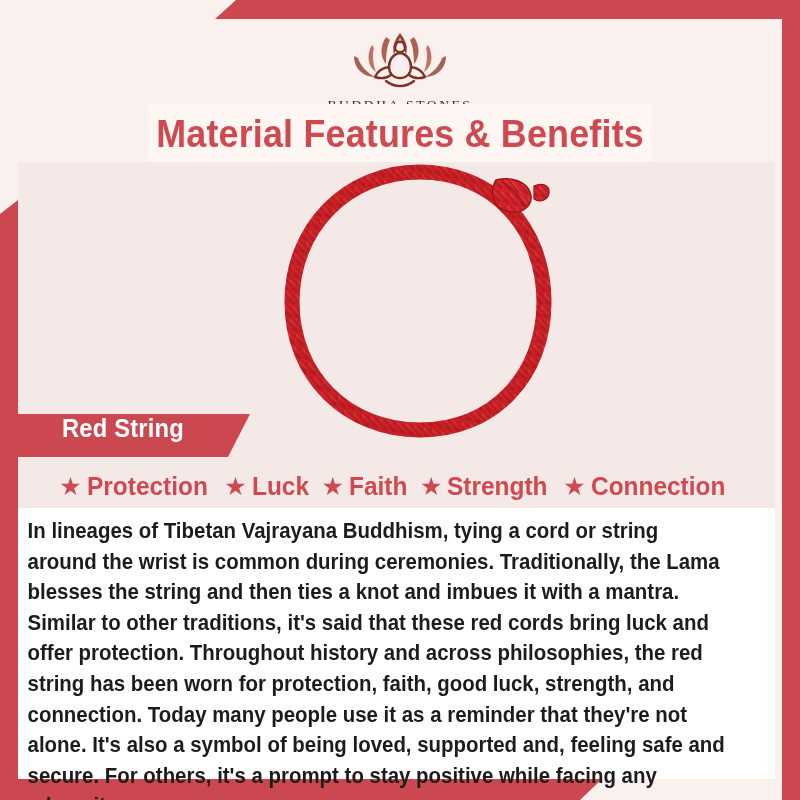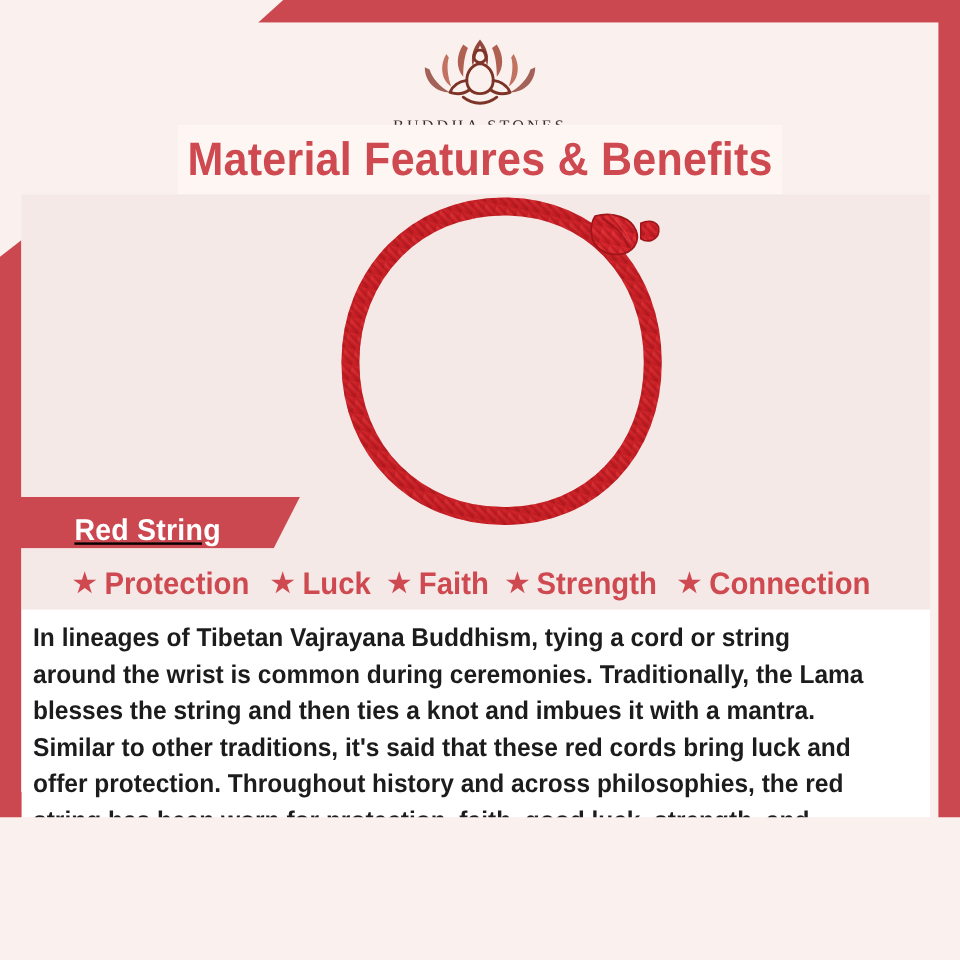--- a/index.html
+++ b/index.html
@@ -2,21 +2,21 @@
 <html style="--brand: #cc4850; --brand-text: #cf4a50;"><head>
 <meta charset="utf-8">
 <style>
   html,body{margin:0;padding:0;}
   body{
     width:800px;height:800px;overflow:hidden;
     background:#faf0ed;
     font-family:"Liberation Sans",sans-serif;
     position:relative;
   }
-  #card{position:absolute;inset:0;width:800px;height:681px;overflow:hidden;background:#faf0ed;}
+  #card{position:absolute;inset:0;width:800px;height:800px;overflow:hidden;background:#faf0ed;}
 
   
   .frame-top{
     position:absolute;top:0;left:0;width:800px;height:19px;
     background:var(--brand);
     clip-path:polygon(215px 19px, 236px 0, 800px 0, 800px 19px);
   }
   .frame-right{position:absolute;top:0;right:0;width:18px;height:800px;background:var(--brand);}
   .frame-left{
     position:absolute;left:0;width:18px;top:200px;height:600px;background:var(--brand);
@@ -52,21 +52,21 @@
     position:absolute;top:162px;left:18px;width:757px;height:346px;
     background:#f4e9e7;overflow:hidden;
   }
   .bracelet{position:absolute;top:0;left:232px;width:340px;height:300px;}
 
   
   .rs-banner{
     position:absolute;top:414px;left:0;width:250px;height:43px;
     background:var(--brand);
     clip-path:polygon(0 0, 250px 0, 228px 43px, 0 43px);
-    display:flex;align-items:flex-end;text-decoration:underline;
+    display:flex;align-items:flex-start;
   }
   .rs-banner span{
     color:#ffffff;font-size:25px;font-weight:bold;margin-left:62px;
     font-family:"Liberation Sans Narrow","Liberation Sans",sans-serif;
     transform:scaleX(0.95);transform-origin:left center;letter-spacing:.2px;white-space:nowrap;
   }
 
   
   .benefits{
     position:absolute;top:467px;left:18px;width:757px;height:38px;

